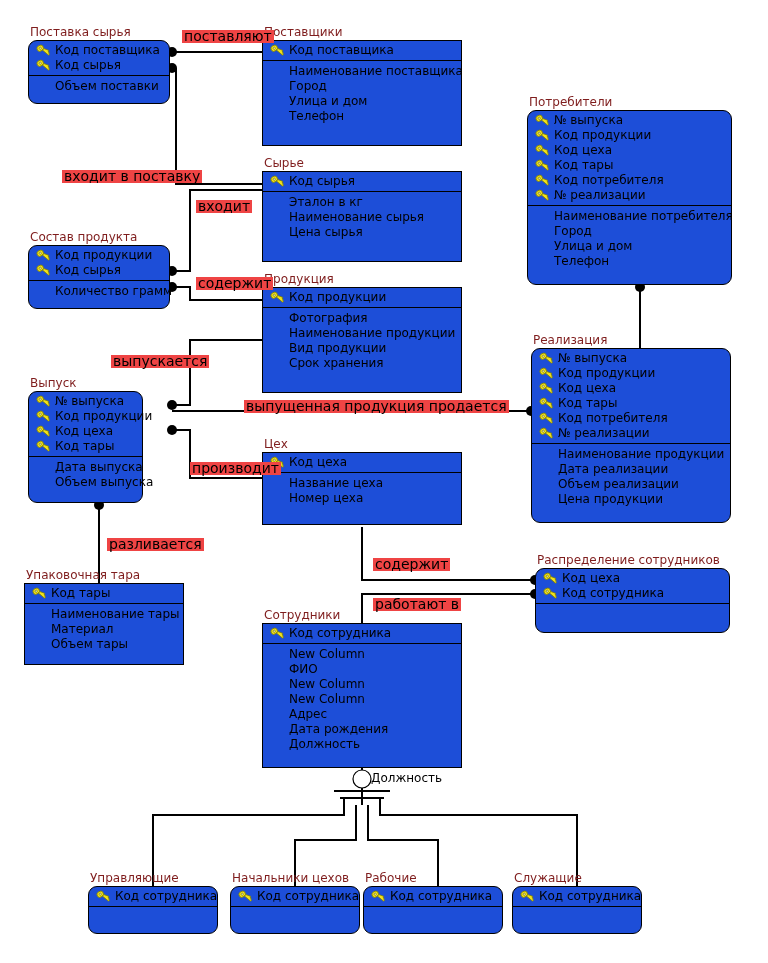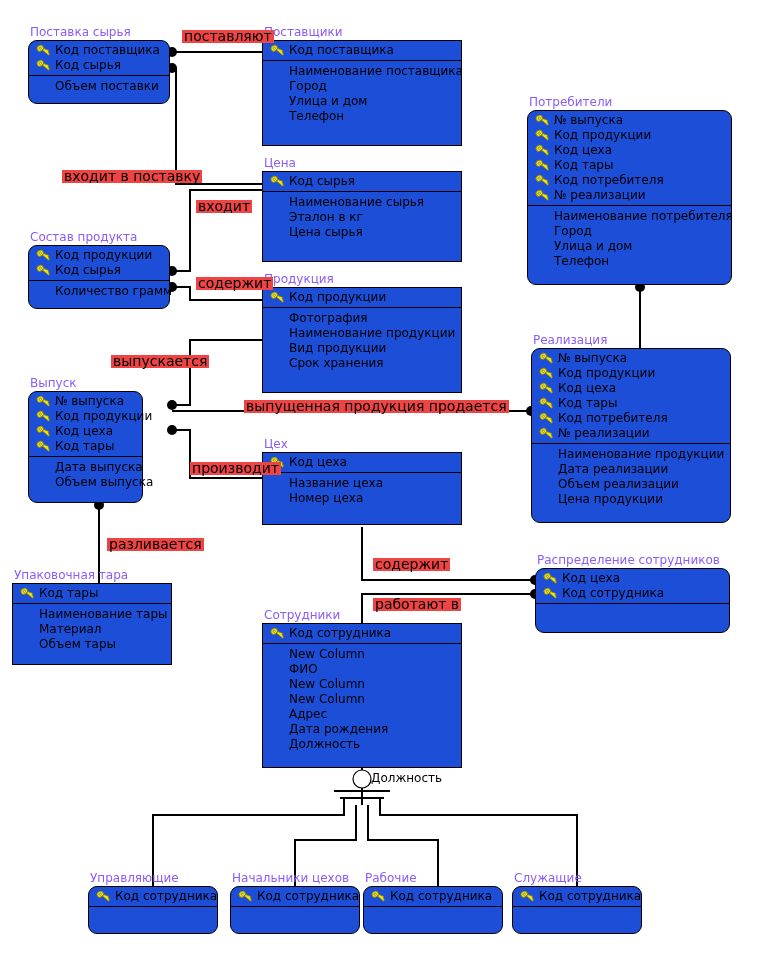--- a/index.html
+++ b/index.html
@@ -31,21 +31,21 @@
     position: absolute;
     box-sizing: border-box;
   }
   .entity-title {
     position: absolute;
     left: 2px;
     top: -15px;
     font-size: 12px;
     line-height: 14px;
     white-space: nowrap;
-    color: #8b5cf6;
+    color: #7f1d1d;
   }
   .entity-box {
     position: absolute;
     left: 0; top: 0;
     width: 100%; height: 100%;
     box-sizing: border-box;
     border: 1px solid #000;
     background: #1d4ed8;
     display: flex;
     flex-direction: column;
@@ -327,44 +327,44 @@
               <span>Улица и дом</span>
             </div>
             <div class="attr-row plain">
               <span>Телефон</span>
             </div>
           </div>
         </div>
       </div>
       <div class="entity" style="left: 262px; top: 171px; width: 200px; height: 91px;">
         <div class="shadow"></div>
-        <div class="entity-title">Цена</div>
+        <div class="entity-title">Сырье</div>
         <div class="entity-box">
           <div class="pk-section">
             <div class="attr-row">
               <span class="key-icon">
                 <svg width="15" height="13" viewBox="0 0 15 13" aria-hidden="true">
                   <g stroke="#808000" stroke-width="0.8">
                     <ellipse cx="4.2" cy="4.2" rx="3.4" ry="2.9" fill="#f2e21c" transform="rotate(-35 4.2 4.2)"></ellipse>
                     <circle cx="4.2" cy="4.2" r="1.1" fill="#ffffff"></circle>
                     <path d="M6.4 6.0 L12.6 11.2 L13.6 10.0 L12.4 9.0 L13.2 8.2 L12.0 7.2 L12.8 6.4 L8.0 4.6 Z" fill="#f2e21c"></path>
                   </g>
                 </svg>
               </span>
               <span class="attr-label">Код сырья</span>
             </div>
           </div>
           <div class="attr-section">
             <div class="attr-row plain">
+              <span>Эталон в кг</span>
+            </div>
+            <div class="attr-row plain">
               <span>Наименование сырья</span>
             </div>
             <div class="attr-row plain">
-              <span>Эталон в кг</span>
-            </div>
-            <div class="attr-row plain">
               <span>Цена сырья</span>
             </div>
           </div>
         </div>
       </div>
       <div class="entity rounded" style="left: 28px; top: 245px; width: 142px; height: 64px;">
         <div class="shadow"></div>
         <div class="entity-title">Состав продукта</div>
         <div class="entity-box">
           <div class="pk-section">
@@ -613,21 +613,21 @@
           <div class="attr-section">
             <div class="attr-row plain">
               <span>Название цеха</span>
             </div>
             <div class="attr-row plain">
               <span>Номер цеха</span>
             </div>
           </div>
         </div>
       </div>
-      <div class="entity" style="left: 12px; top: 583px; width: 160px; height: 82px; padding-left: 21px;">
+      <div class="entity" style="left: 24px; top: 583px; width: 160px; height: 82px; padding-left: 21px;">
         <div class="shadow"></div>
         <div class="entity-title">Упаковочная тара</div>
         <div class="entity-box">
           <div class="pk-section">
             <div class="attr-row">
               <span class="key-icon">
                 <svg width="15" height="13" viewBox="0 0 15 13" aria-hidden="true">
                   <g stroke="#808000" stroke-width="0.8">
                     <ellipse cx="4.2" cy="4.2" rx="3.4" ry="2.9" fill="#f2e21c" transform="rotate(-35 4.2 4.2)"></ellipse>
                     <circle cx="4.2" cy="4.2" r="1.1" fill="#ffffff"></circle>

